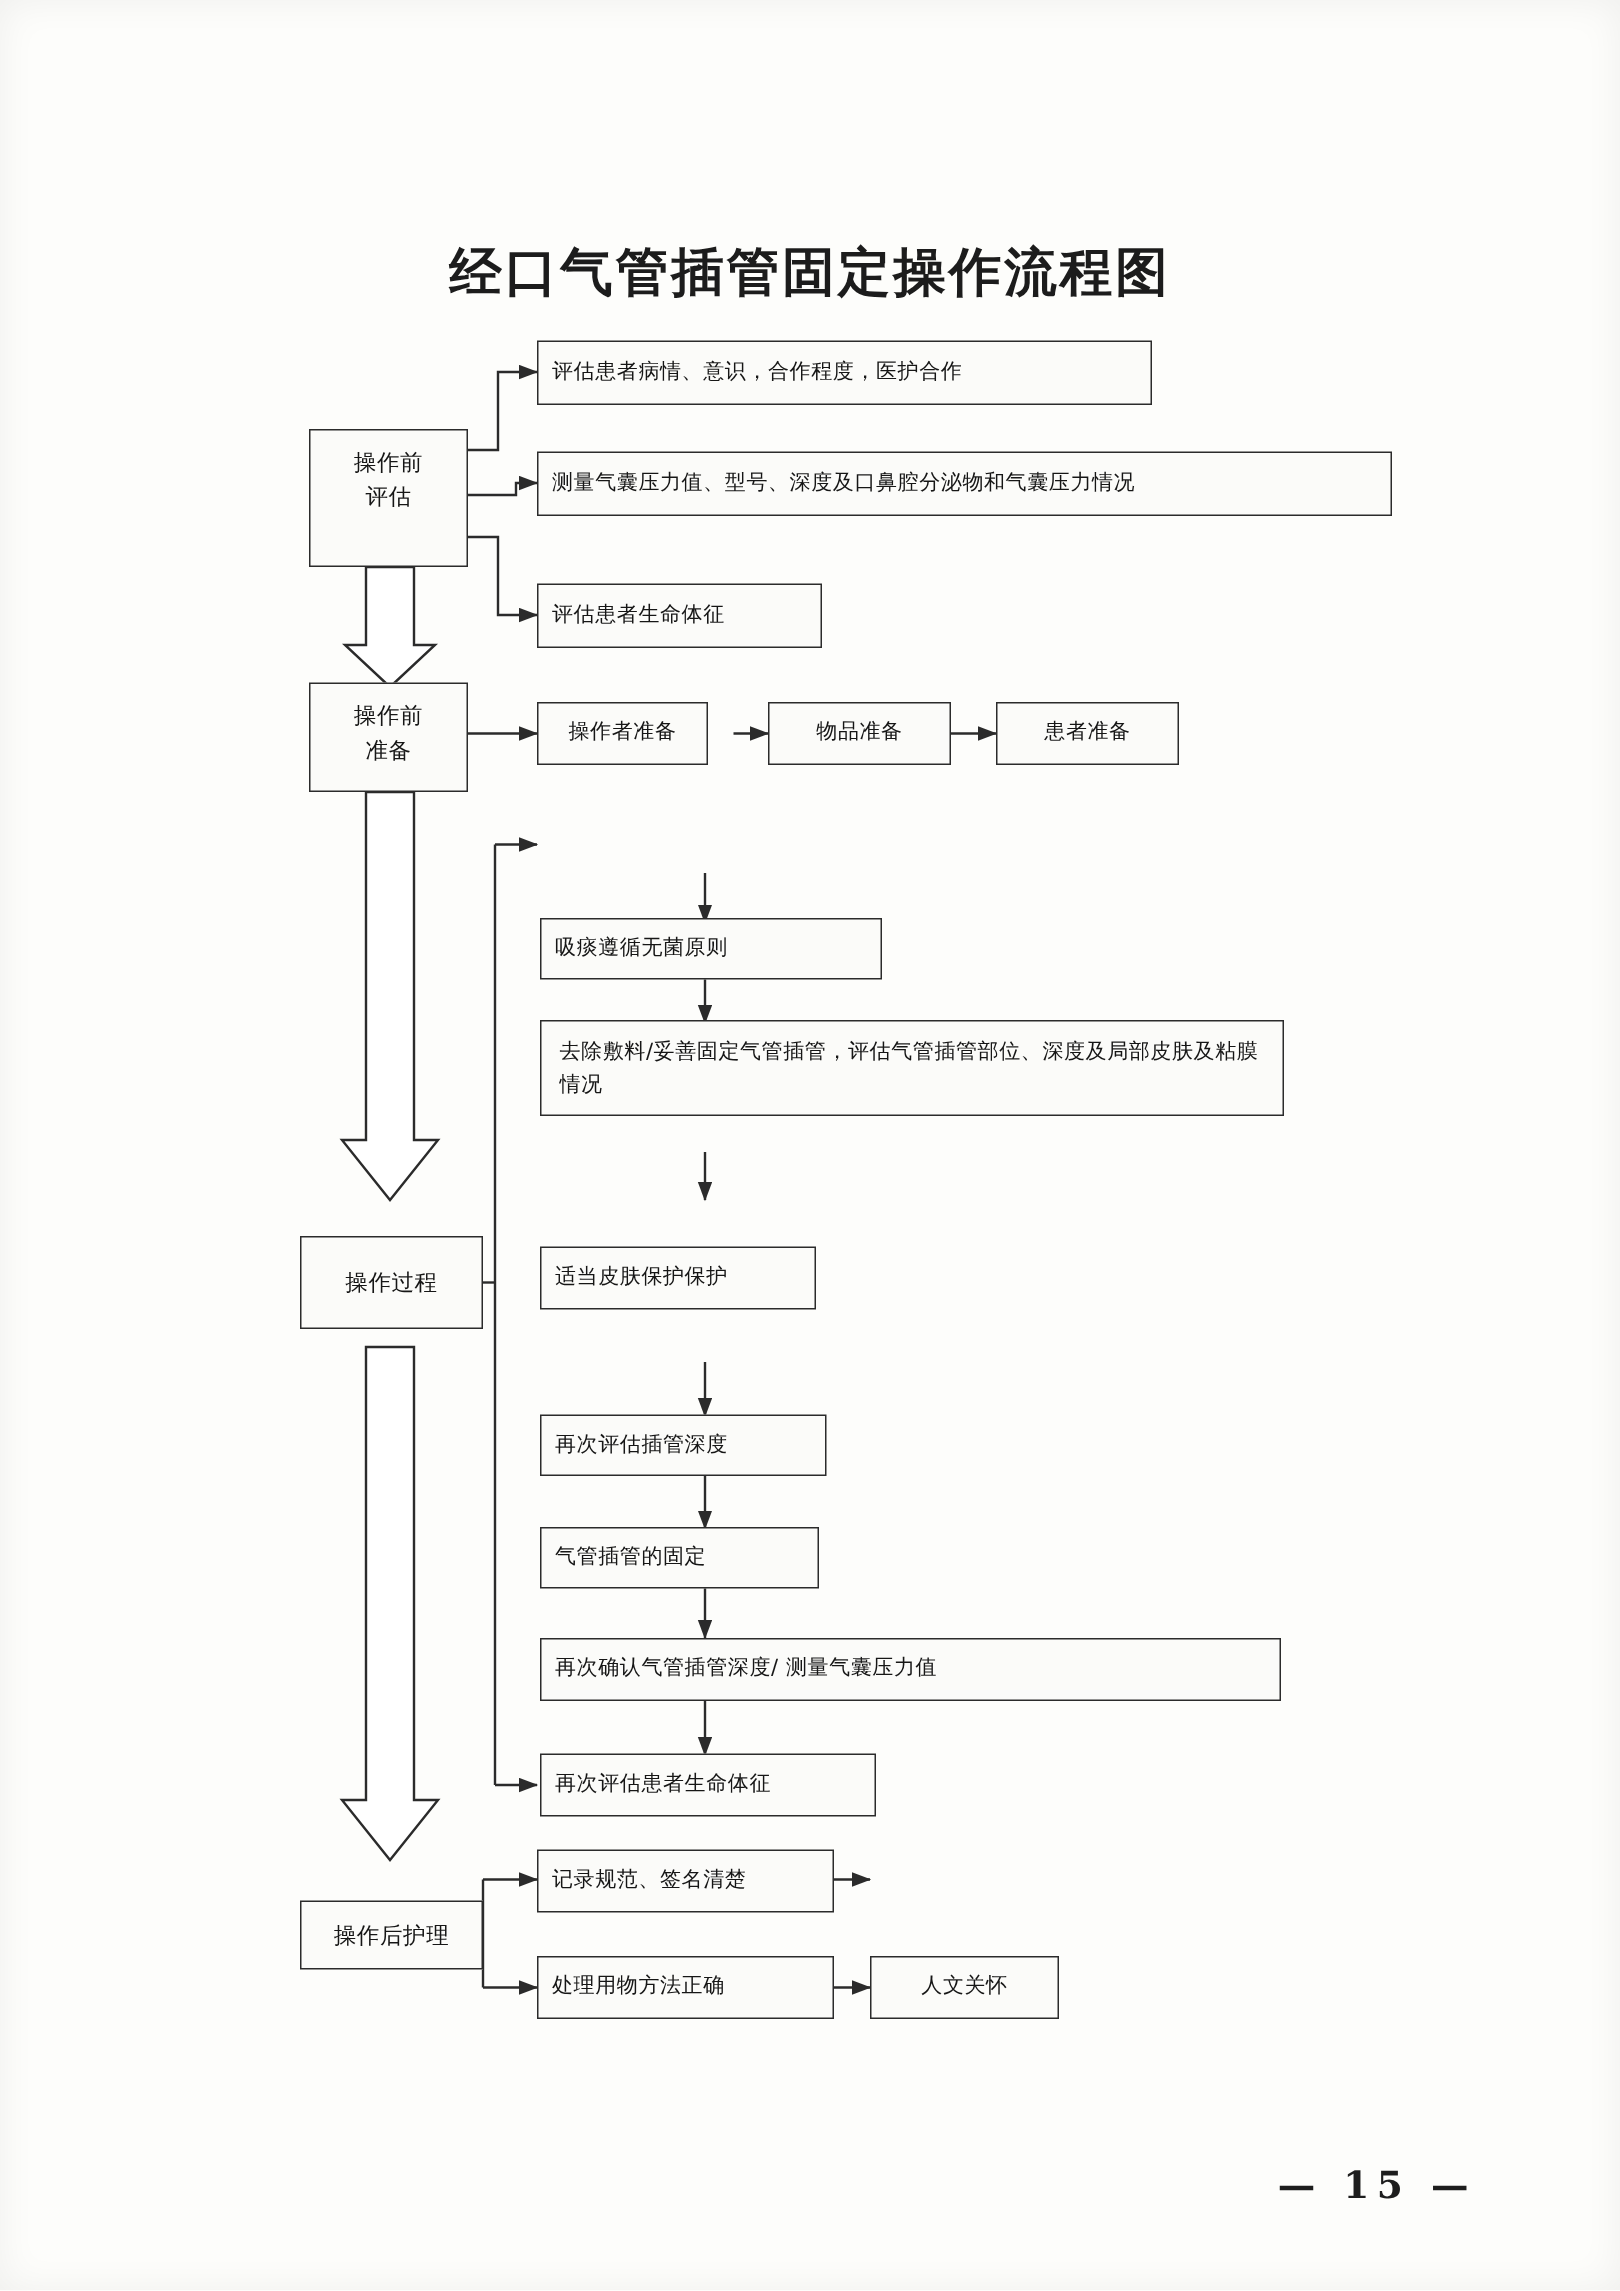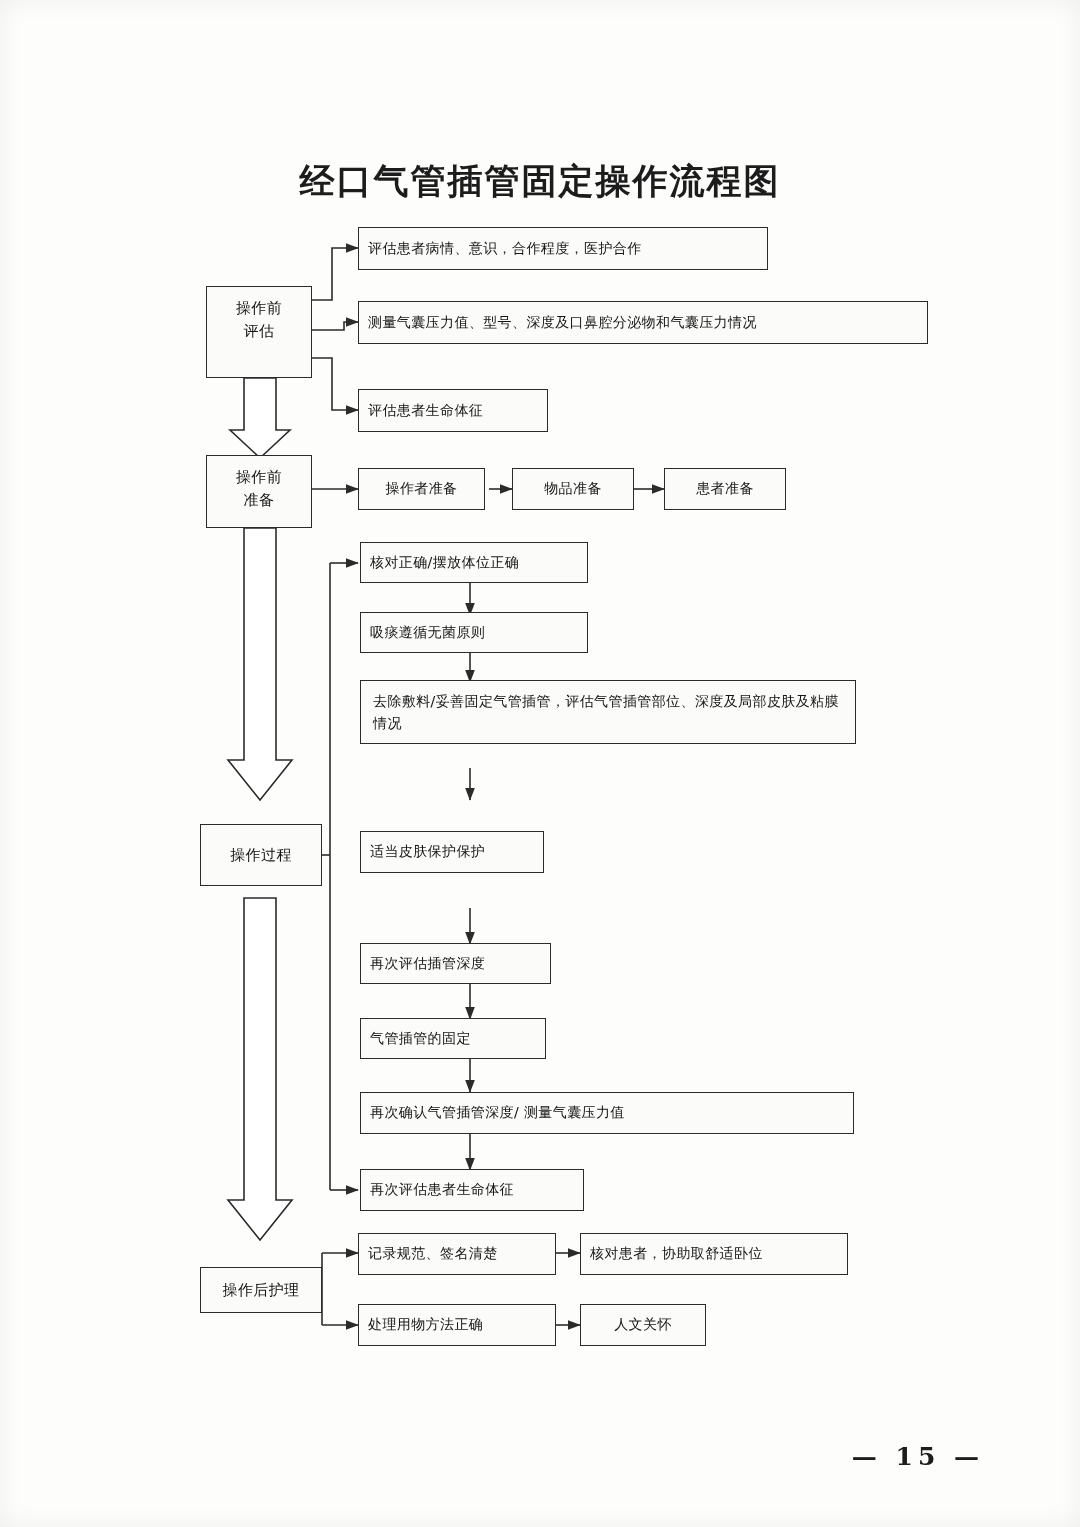--- a/index.html
+++ b/index.html
@@ -139,36 +139,34 @@
     <div style="text-align:center;">评估</div>
   </div>
   <div class="box" style="left:358px; top:227px; width:410px; height:43px;">评估患者病情、意识，合作程度，医护合作</div>
   <div class="box" style="left:358px; top:301px; width:570px; height:43px;">测量气囊压力值、型号、深度及口鼻腔分泌物和气囊压力情况</div>
   <div class="box" style="left:358px; top:389px; width:190px; height:43px;">评估患者生命体征</div>
 
   <div class="box stage center multiline" style="left:206px; top:455px; width:106px; height:73px;">
     <div style="text-align:center;">操作前</div>
     <div style="text-align:center;">准备</div>
   </div>
-  <div class="box center" style="left:358px; top:468px; width:127px; height:42px;">操作者准备</div>
+  <div class="box center" style="left:358px; top:468px; width:114px; height:42px;">操作者准备</div>
   <div class="box center" style="left:512px; top:468px; width:122px; height:42px;">物品准备</div>
   <div class="box center" style="left:664px; top:468px; width:122px; height:42px;">患者准备</div>
 
   <div class="box stage center" style="left:200px; top:824px; width:122px; height:62px;">操作过程</div>
 
-  <div class="box" style="left:360px; top:542px; width:228px; height:41px;">核对正确/摆放体位正确</div>
   <div class="box" style="left:360px; top:612px; width:228px; height:41px;">吸痰遵循无菌原则</div>
   <div class="box multiline" style="left:360px; top:680px; width:496px; height:64px;">去除敷料/妥善固定气管插管，评估气管插管部位、深度及局部皮肤及粘膜情况</div>
   <div class="box" style="left:360px; top:831px; width:184px; height:42px;">适当皮肤保护保护</div>
   <div class="box" style="left:360px; top:943px; width:191px; height:41px;">再次评估插管深度</div>
   <div class="box" style="left:360px; top:1018px; width:186px; height:41px;">气管插管的固定</div>
   <div class="box" style="left:360px; top:1092px; width:494px; height:42px;">再次确认气管插管深度/ 测量气囊压力值</div>
   <div class="box" style="left:360px; top:1169px; width:224px; height:42px;">再次评估患者生命体征</div>
 
   <div class="box stage center" style="left:200px; top:1267px; width:122px; height:46px;">操作后护理</div>
 
   <div class="box" style="left:358px; top:1233px; width:198px; height:42px;">记录规范、签名清楚</div>
-  <div class="box" style="left:580px; top:1233px; width:268px; height:42px;">核对患者，协助取舒适卧位</div>
   <div class="box" style="left:358px; top:1304px; width:198px; height:42px;">处理用物方法正确</div>
   <div class="box center" style="left:580px; top:1304px; width:126px; height:42px;">人文关怀</div>
 
   <div class="pagenum">— 15 —</div>
 </div>
 
 </body></html>

